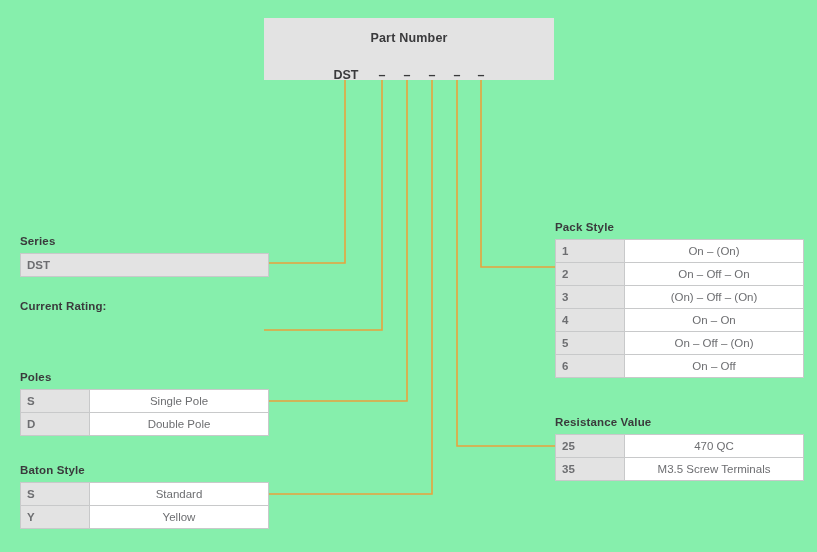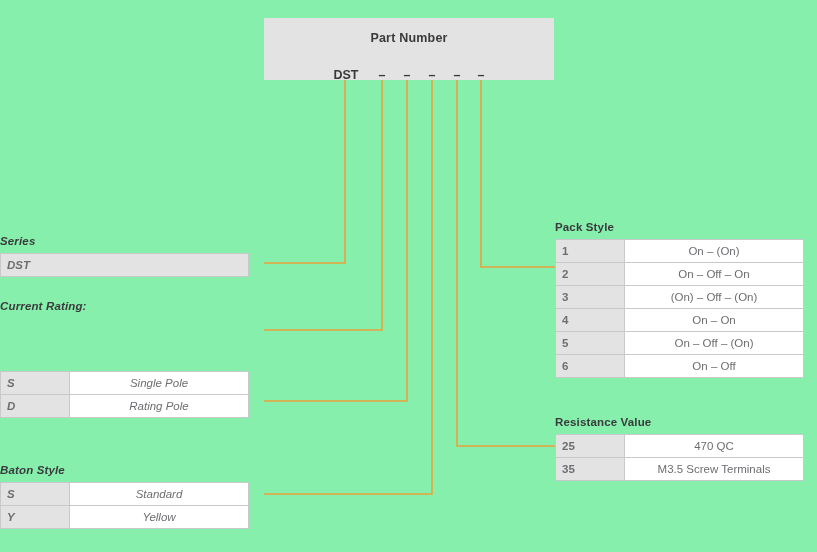--- a/index.html
+++ b/index.html
@@ -106,21 +106,21 @@
     background: #ffffff;
     text-align: center;
     margin-left: 11px;
   }
   
   td.code.wide {
     text-align: left;
   }
 
   
-  .left  { left: 0; font-style: italic; }
+  .left  { left: 20px; }
   .right { left: 555px; }
 </style>
 </head>
 <body>
 
 <div id="stage">
 
   <svg id="wires" viewBox="0 0 817 552" xmlns="http://www.w3.org/2000/svg">
       <path d="M345,80 L345,263 L264,263" fill="none" stroke="#E8A33D" stroke-width="1.6" stroke-linecap="butt" stroke-linejoin="miter"></path>
       <path d="M382,80 L382,330 L264,330" fill="none" stroke="#E8A33D" stroke-width="1.6" stroke-linecap="butt" stroke-linejoin="miter"></path>
@@ -154,33 +154,34 @@
         </tr>
       </tbody>
     </table>
   </div>
 
   <div class="section left" style="top:300px;">
     <div class="section-label">Current Rating:</div>
   </div>
 
   <div class="section left" style="top:371px;">
+    <div class="section-label">Poles</div>
     <table class="opt">
       <colgroup>
           <col style="width:69px">
           <col style="width:179px">
         </colgroup>
       <tbody>
         <tr>
           <td class="code">S</td>
           <td class="desc">Single Pole</td>
         </tr>
         <tr>
           <td class="code">D</td>
-          <td class="desc">Rating Pole</td>
+          <td class="desc">Double Pole</td>
         </tr>
       </tbody>
     </table>
   </div>
 
   <div class="section left" style="top:464px;">
     <div class="section-label">Baton Style</div>
     <table class="opt">
       <colgroup>
           <col style="width:69px">

